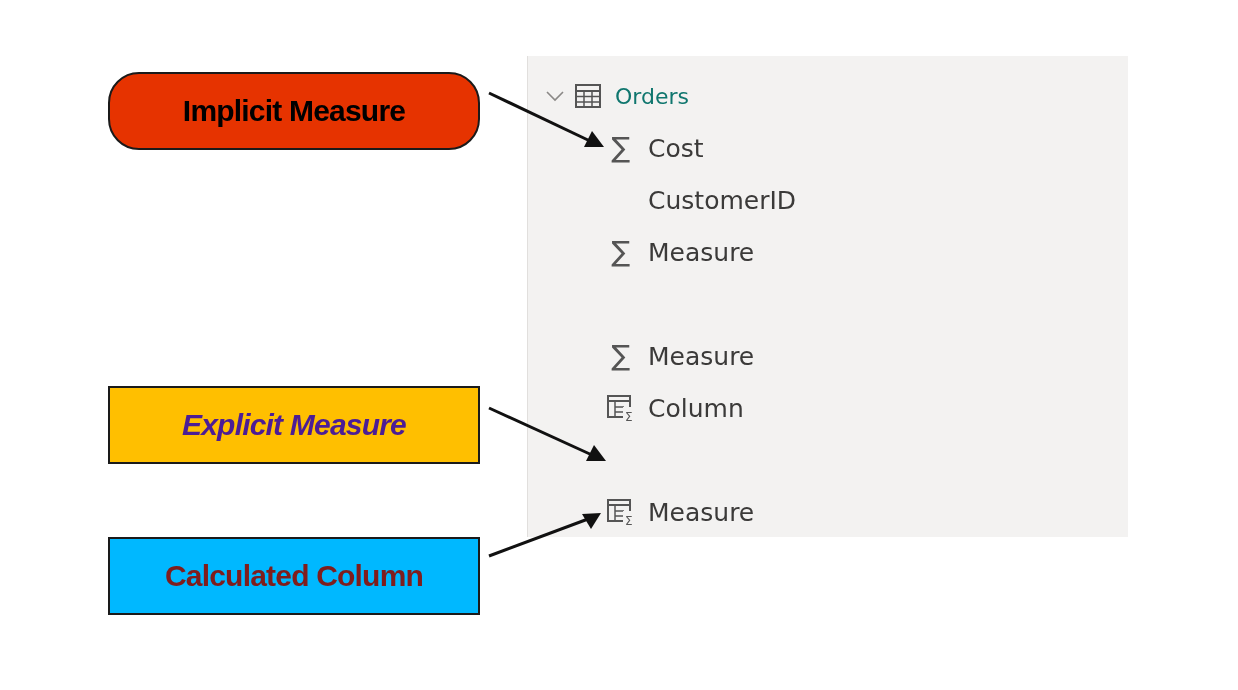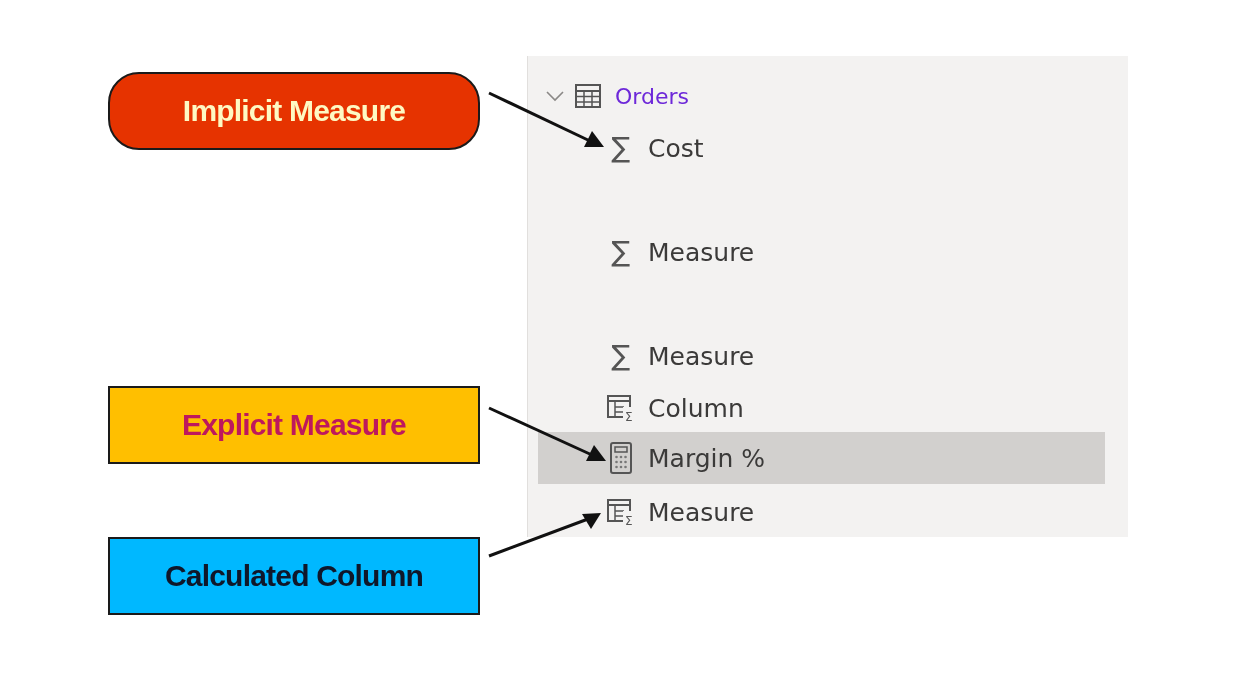--- a/index.html
+++ b/index.html
@@ -90,46 +90,46 @@
       position: absolute;
       left: 34px;
       width: 28px;
       height: 26px;
     }
     .table-label {
       position: absolute;
       left: 75px;
       font-family: "DejaVu Sans", sans-serif;
       font-size: 22px;
-      color: #6d28d9;
+      color: #0f766e;
       white-space: nowrap;
     }
     .sigma {
       font-family: "DejaVu Sans", sans-serif;
       font-size: 28px;
       color: #555;
       line-height: 1;
     }
     svg.arrows {
       position: absolute;
       left: 0;
       top: 0;
       pointer-events: none;
     }
   </style>
 </head>
 <body>
 
-<div class="label-box box-implicit" style="background:#e63300;color:#fef9c3;border-radius:31px;">
+<div class="label-box box-implicit" style="background:#e63300;color:#000000;border-radius:31px;">
   <span>Implicit Measure</span>
 </div>
-<div class="label-box box-explicit" style="background:#ffbf00;color:#be185d;">
+<div class="label-box box-explicit" style="background:#ffbf00;color:#4c1d95;font-style:italic;">
   <span>Explicit Measure</span>
 </div>
-<div class="label-box box-calculated" style="background:#00b8ff;color:#0f172a;">
+<div class="label-box box-calculated" style="background:#00b8ff;color:#7f1d1d;">
   <span>Calculated Column</span>
 </div>
 
 <div class="panel">
   <div class="table-row">
     <svg class="chevron" viewBox="0 0 22 22">
       <polyline points="3,7 11,15 19,7" fill="none" stroke="#8a8886" stroke-width="1.6"></polyline>
     </svg>
     <svg class="table-icon" viewBox="0 0 28 26">
       <rect x="2" y="2" width="24" height="22" fill="none" stroke="#555" stroke-width="2"></rect>
@@ -140,20 +140,23 @@
       <line x1="18" y1="8" x2="18" y2="24" stroke="#555" stroke-width="1.5"></line>
     </svg>
     <span class="table-label">Orders</span>
   </div>
 
   <div class="field-row" style="top:66px;">
     <span class="field-icon sigma">∑</span>
     <span class="field-label">Cost</span>
   </div>
 
+  <div class="field-row" style="top:118px;">
+    <span class="field-label">CustomerID</span>
+  </div>
 
   <div class="field-row" style="top:170px;">
     <span class="field-icon sigma">∑</span>
     <span class="field-label">Measure</span>
   </div>
 
 
   <div class="field-row" style="top:274px;">
     <span class="field-icon sigma">∑</span>
     <span class="field-label">Measure</span>
@@ -167,38 +170,20 @@
         <line x1="9" y1="8" x2="9" y2="24" stroke="#555" stroke-width="1.5"></line>
         <line x1="9" y1="14" x2="18" y2="14" stroke="#555" stroke-width="1.5"></line>
         <line x1="9" y1="19" x2="18" y2="19" stroke="#555" stroke-width="1.5"></line>
         <rect x="17" y="14" width="12" height="14" fill="#f3f2f1"></rect>
         <text x="19" y="28" font-family="DejaVu Sans, sans-serif" font-size="12" fill="#555">Σ</text>
       </svg>
     </span>
     <span class="field-label">Column</span>
   </div>
 
-  <div class="field-row selected" style="top:376px;">
-    <span class="field-icon">
-      <svg width="30" height="32" viewBox="0 0 30 32">
-        <rect x="5" y="1" width="20" height="30" rx="2" fill="none" stroke="#555" stroke-width="2"></rect>
-        <rect x="9" y="5" width="12" height="5" fill="none" stroke="#555" stroke-width="1.5"></rect>
-        <circle cx="10.5" cy="15" r="1.3" fill="#777"></circle>
-        <circle cx="15" cy="15" r="1.3" fill="#777"></circle>
-        <circle cx="19.5" cy="15" r="1.3" fill="#777"></circle>
-        <circle cx="10.5" cy="20" r="1.3" fill="#777"></circle>
-        <circle cx="15" cy="20" r="1.3" fill="#777"></circle>
-        <circle cx="19.5" cy="20" r="1.3" fill="#777"></circle>
-        <circle cx="10.5" cy="25" r="1.3" fill="#777"></circle>
-        <circle cx="15" cy="25" r="1.3" fill="#777"></circle>
-        <circle cx="19.5" cy="25" r="1.3" fill="#777"></circle>
-      </svg>
-    </span>
-    <span class="field-label">Margin %</span>
-  </div>
 
   <div class="field-row" style="top:430px;">
     <span class="field-icon">
       <svg width="30" height="30" viewBox="0 0 30 30">
         <rect x="2" y="3" width="22" height="21" fill="none" stroke="#555" stroke-width="2"></rect>
         <line x1="2" y1="8" x2="24" y2="8" stroke="#555" stroke-width="2"></line>
         <line x1="9" y1="8" x2="9" y2="24" stroke="#555" stroke-width="1.5"></line>
         <line x1="9" y1="14" x2="18" y2="14" stroke="#555" stroke-width="1.5"></line>
         <line x1="9" y1="19" x2="18" y2="19" stroke="#555" stroke-width="1.5"></line>
         <rect x="17" y="14" width="12" height="14" fill="#f3f2f1"></rect>

